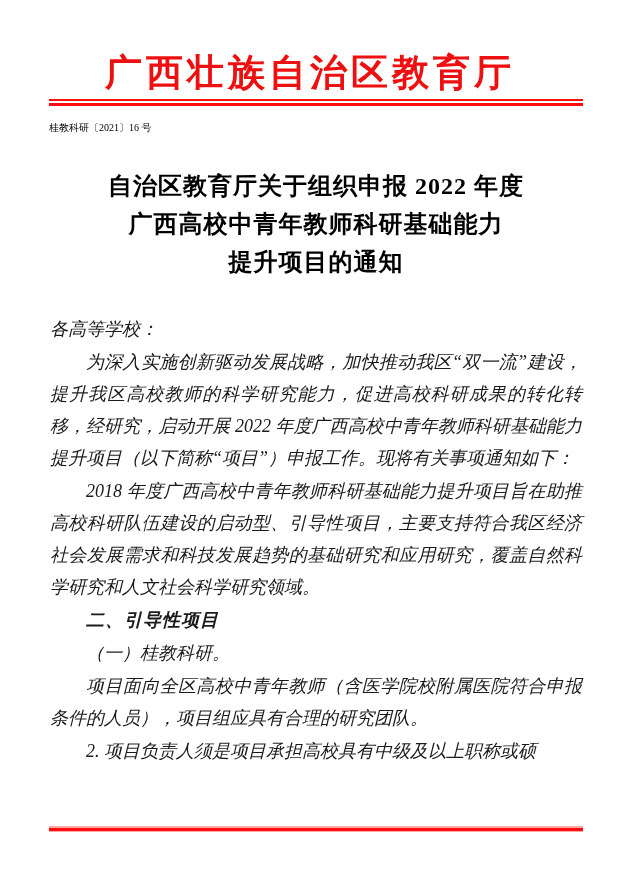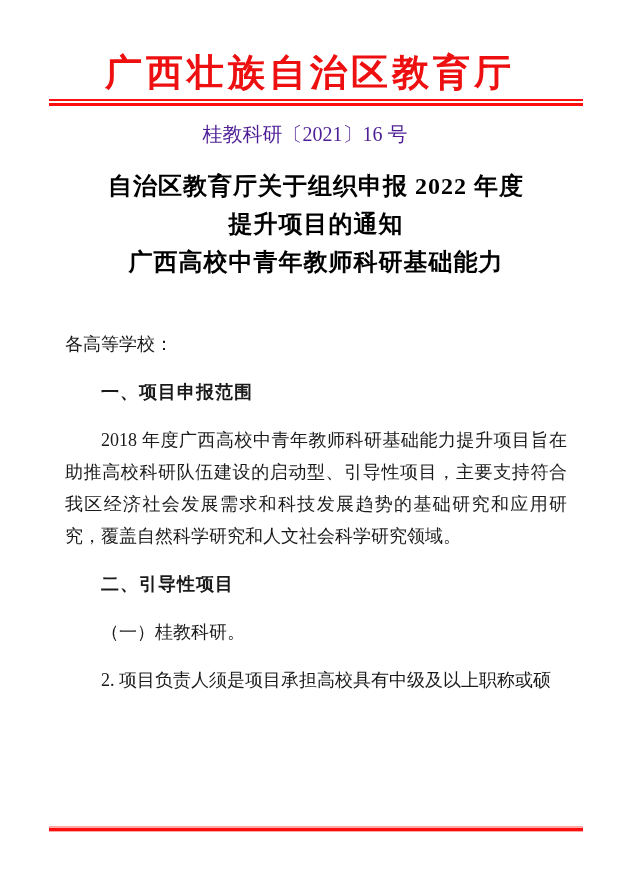--- a/index.html
+++ b/index.html
@@ -38,23 +38,23 @@
     height: 2px;
     background: #ffffff;
     border-top: 2px solid #fe0f0f;
     border-bottom: 3px solid #fe0f0f;
   }
   .doc-number {
     position: absolute;
     top: 121px;
     left: 49px;
     width: 512px;
-    text-align: center;
-    font-size: 20px;
-    color: #4c1d95;
+    text-align: left;
+    font-size: 10px;
+    color: #000000;
     white-space: nowrap;
   }
   
   .doc-title {
     position: absolute;
     top: 167px;
     left: 0;
     right: 0;
     text-align: center;
     font-weight: bold;
@@ -69,22 +69,23 @@
     position: absolute;
     top: 312px;
     left: 49px;
     width: 534px;
     font-size: 18px;
     line-height: 32px;
     text-align: justify;
     color: #1a1a1a;
   }
   .body-text p {
-    margin: 16px;
+    margin: 1px;
     padding: 0;
+    font-style: italic;
   }
   .para-indent {
     text-indent: 2em;
   }
   .salutation {
     text-indent: 0;
   }
   .section-heading {
     text-indent: 2em;
     font-weight: bold;
@@ -112,28 +113,29 @@
 <div class="page">
 
   <div class="org-title">广西壮族自治区教育厅</div>
 
   <div class="rule-top"></div>
 
   <div class="doc-number">桂教科研〔2021〕16 号</div>
 
   <div class="doc-title">
     <div>自治区教育厅关于组织申报 2022 年度</div>
+    <div>广西高校中青年教师科研基础能力</div>
     <div>提升项目的通知</div>
-    <div>广西高校中青年教师科研基础能力</div>
   </div>
 
   <div class="body-text">
     <p class="salutation">各高等学校：</p>
-    <p class="section-heading">一、项目申报范围</p>
+    <p class="para-indent">为深入实施创新驱动发展战略，加快推动我区“双一流”建设，提升我区高校教师的科学研究能力，促进高校科研成果的转化转移，经研究，启动开展 2022 年度广西高校中青年教师科研基础能力提升项目（以下简称“项目”）申报工作。现将有关事项通知如下：</p>
     <p class="para-indent">2018 年度广西高校中青年教师科研基础能力提升项目旨在助推高校科研队伍建设的启动型、引导性项目，主要支持符合我区经济社会发展需求和科技发展趋势的基础研究和应用研究，覆盖自然科学研究和人文社会科学研究领域。</p>
     <p class="section-heading">二、引导性项目</p>
     <p class="sub-heading">（一）桂教科研。</p>
+    <p class="para-indent">项目面向全区高校中青年教师（含医学院校附属医院符合申报条件的人员），项目组应具有合理的研究团队。</p>
     <p class="para-indent">2. 项目负责人须是项目承担高校具有中级及以上职称或硕</p>
   </div>
 
   <div class="rule-bottom"></div>
 
 </div>
 
 </body></html>

